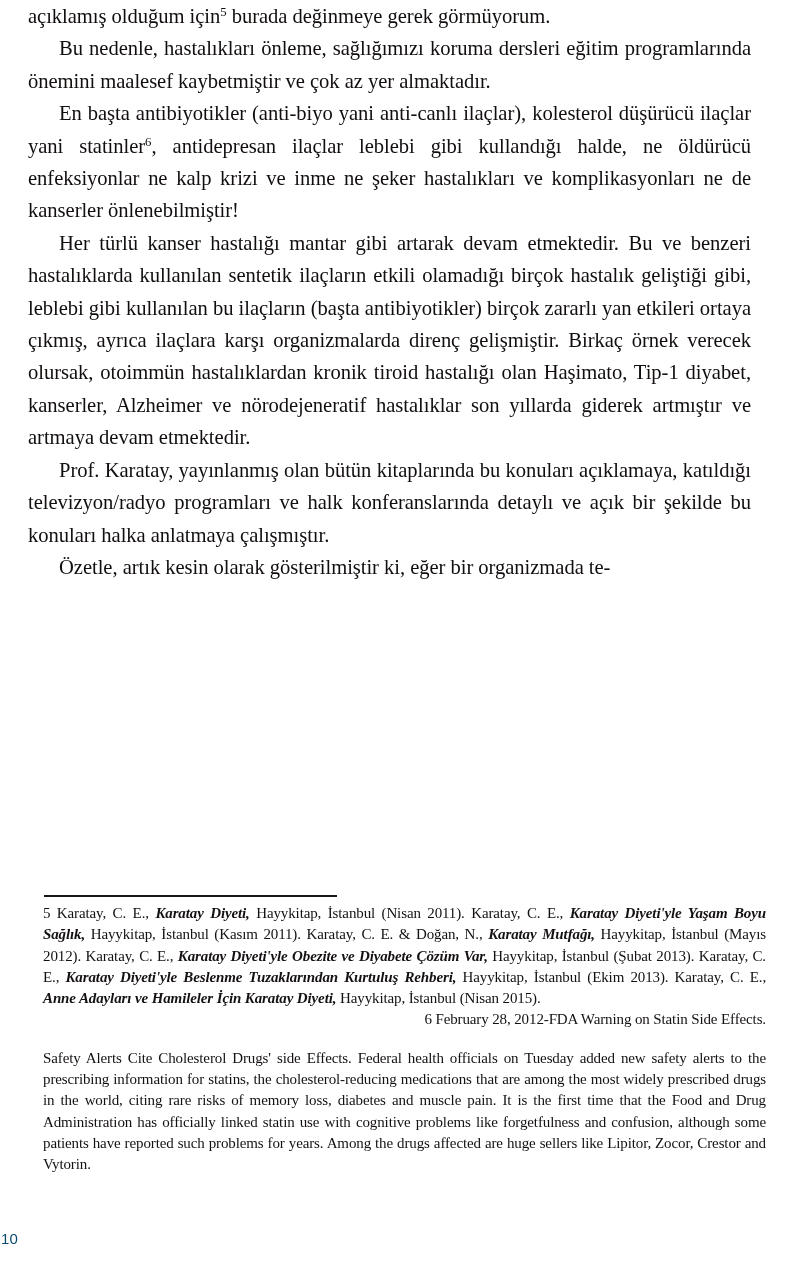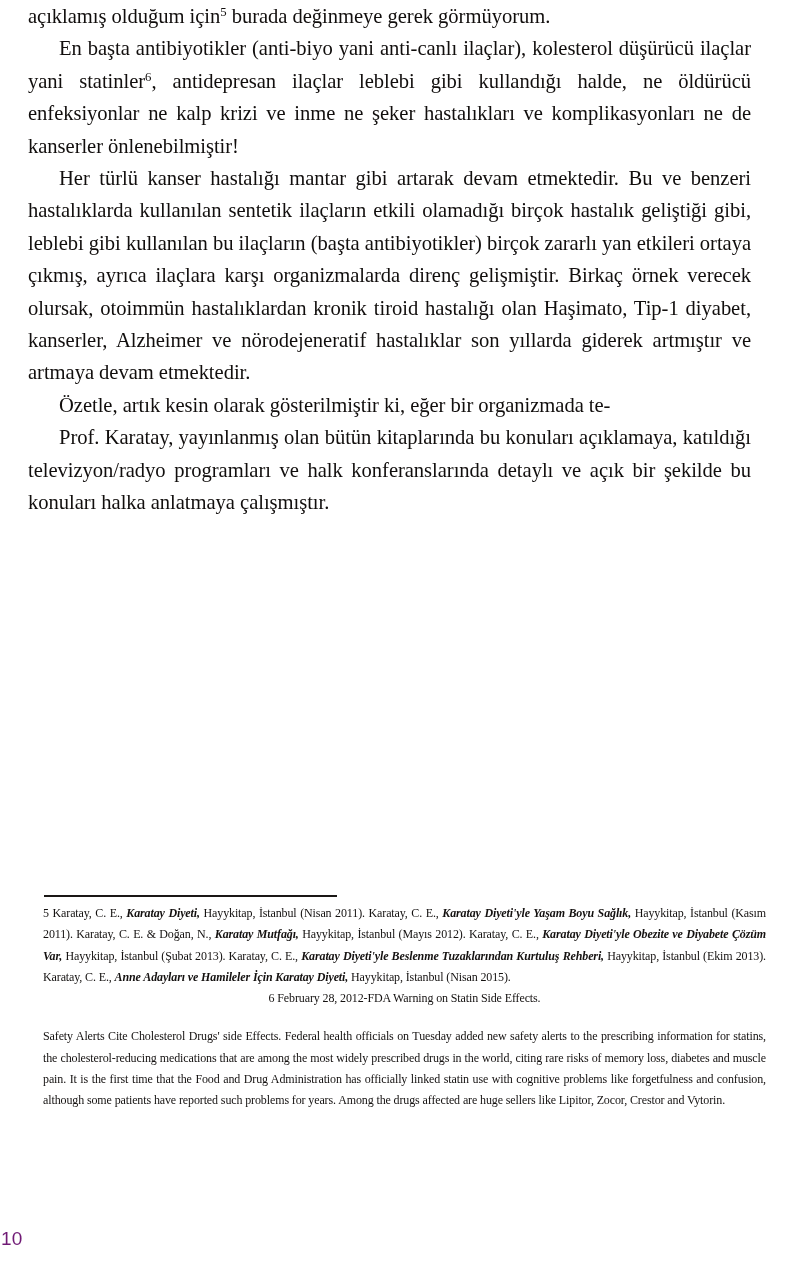--- a/index.html
+++ b/index.html
@@ -70,27 +70,27 @@
     position: absolute;
     left: 43px;
     top: 903px;
     width: 723px;
   }
 
   .fnote {
     margin: 0;
     text-align: justify;
     text-justify: inter-word;
-    font-size: 12px;
+    font-size: 15.0px;
     line-height: 21.3px;
     letter-spacing: -0.12px;
     color: #141110;
   }
   .fnote.plain {
-    text-align: center;
+    text-align: right;
   }
   .fnote b,
   .fnote .bi {
     font-weight: bold;
     font-style: italic;
   }
   .fnote .num {
     font-style: normal;
     font-weight: normal;
   }
@@ -99,45 +99,46 @@
     text-align: justify;
     margin-top: 17px;
   }
 
   
   #page-number {
     position: absolute;
     left: 1px;
     top: 1229px;
     font-family: "Liberation Sans", "DejaVu Sans", sans-serif;
-    font-size: 19px;
+    font-size: 15px;
     line-height: 20px;
-    color: #701a75;
+    color: #0c4a6e;
     letter-spacing: 0.2px;
   }
 </style>
 </head>
 <body>
 
 <div id="page">
 
   <div id="body-text">
 
     <p class="para cont"><span>açıklamış olduğum için</span><sup class="fn">5</sup><span> burada değinmeye gerek görmüyorum.</span></p>
 
+    <p class="para indent">Bu nedenle, hastalıkları önleme, sağlığımızı koruma dersleri eğitim programlarında önemini maalesef kaybetmiştir ve çok az yer almaktadır.</p>
 
 
     <p class="para indent"><span>En başta antibiyotikler (anti-biyo yani anti-canlı ilaçlar), kolesterol düşürücü ilaçlar yani statinler</span><sup class="fn">6</sup><span>, antidepresan ilaçlar leblebi gibi kullandığı halde, ne öldürücü enfeksiyonlar ne kalp krizi ve inme ne şeker hastalıkları ve komplikasyonları ne de kanserler önlenebilmiştir!</span></p>
 
     <p class="para indent">Her türlü kanser hastalığı mantar gibi artarak devam etmektedir. Bu ve benzeri hastalıklarda kullanılan sentetik ilaçların etkili olamadığı birçok hastalık geliştiği gibi, leblebi gibi kullanılan bu ilaçların (başta antibiyotikler) birçok zararlı yan etkileri ortaya çıkmış, ayrıca ilaçlara karşı organizmalarda direnç gelişmiştir. Birkaç örnek verecek olursak, otoimmün hastalıklardan kronik tiroid hastalığı olan Haşimato, Tip-1 diyabet, kanserler, Alzheimer ve nörodejeneratif hastalıklar son yıllarda giderek artmıştır ve artmaya devam etmektedir.</p>
 
 
+    <p class="para indent">Prof. Karatay, yayınlanmış olan bütün kitaplarında bu konuları açıklamaya, katıldığı televizyon/radyo programları ve halk konferanslarında detaylı ve açık bir şekilde bu konuları halka anlatmaya çalışmıştır.</p>
+
     <p class="para indent">Özetle, artık kesin olarak gösterilmiştir ki, eğer bir organizmada te-</p>
-
-    <p class="para indent">Prof. Karatay, yayınlanmış olan bütün kitaplarında bu konuları açıklamaya, katıldığı televizyon/radyo programları ve halk konferanslarında detaylı ve açık bir şekilde bu konuları halka anlatmaya çalışmıştır.</p>
 
   </div>
 
   <div id="footnote-rule"></div>
 
   <div id="footnotes">
 
     <p class="fnote"><span class="num">5 </span><span>Karatay, C. E., </span><span class="bi">Karatay Diyeti,</span><span> Hayykitap, İstanbul (Nisan 2011). Karatay, C. E., </span><span class="bi">Karatay Diyeti'yle Yaşam Boyu Sağlık,</span><span> Hayykitap, İstanbul (Kasım 2011). Karatay, C. E. &amp; Doğan, N., </span><span class="bi">Karatay Mutfağı,</span><span> Hayykitap, İstanbul (Mayıs 2012). Karatay, C. E., </span><span class="bi">Karatay Diyeti'yle Obezite ve Diyabete Çözüm Var,</span><span> Hayykitap, İstanbul (Şubat 2013). Karatay, C. E., </span><span class="bi">Karatay Diyeti'yle Beslenme Tuzaklarından Kurtuluş Rehberi,</span><span> Hayykitap, İstanbul (Ekim 2013). Karatay, C. E., </span><span class="bi">Anne Adayları ve Hamileler İçin Karatay Diyeti,</span><span> Hayykitap, İstanbul (Nisan 2015).</span></p>
 
     <p class="fnote plain"><span class="num">6 </span><span>February 28, 2012-FDA Warning on Statin Side Effects.</span></p>

